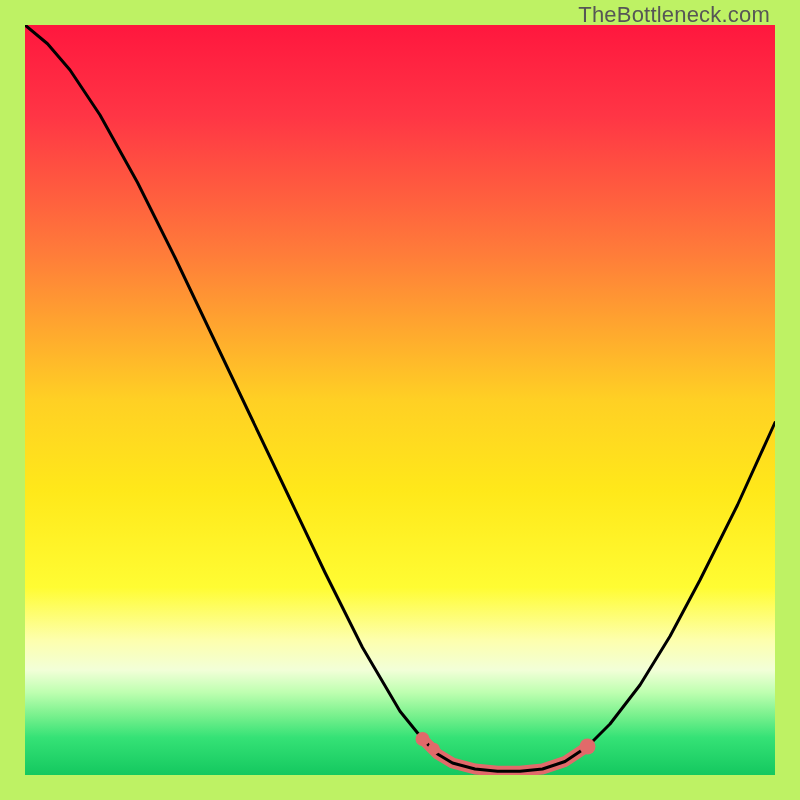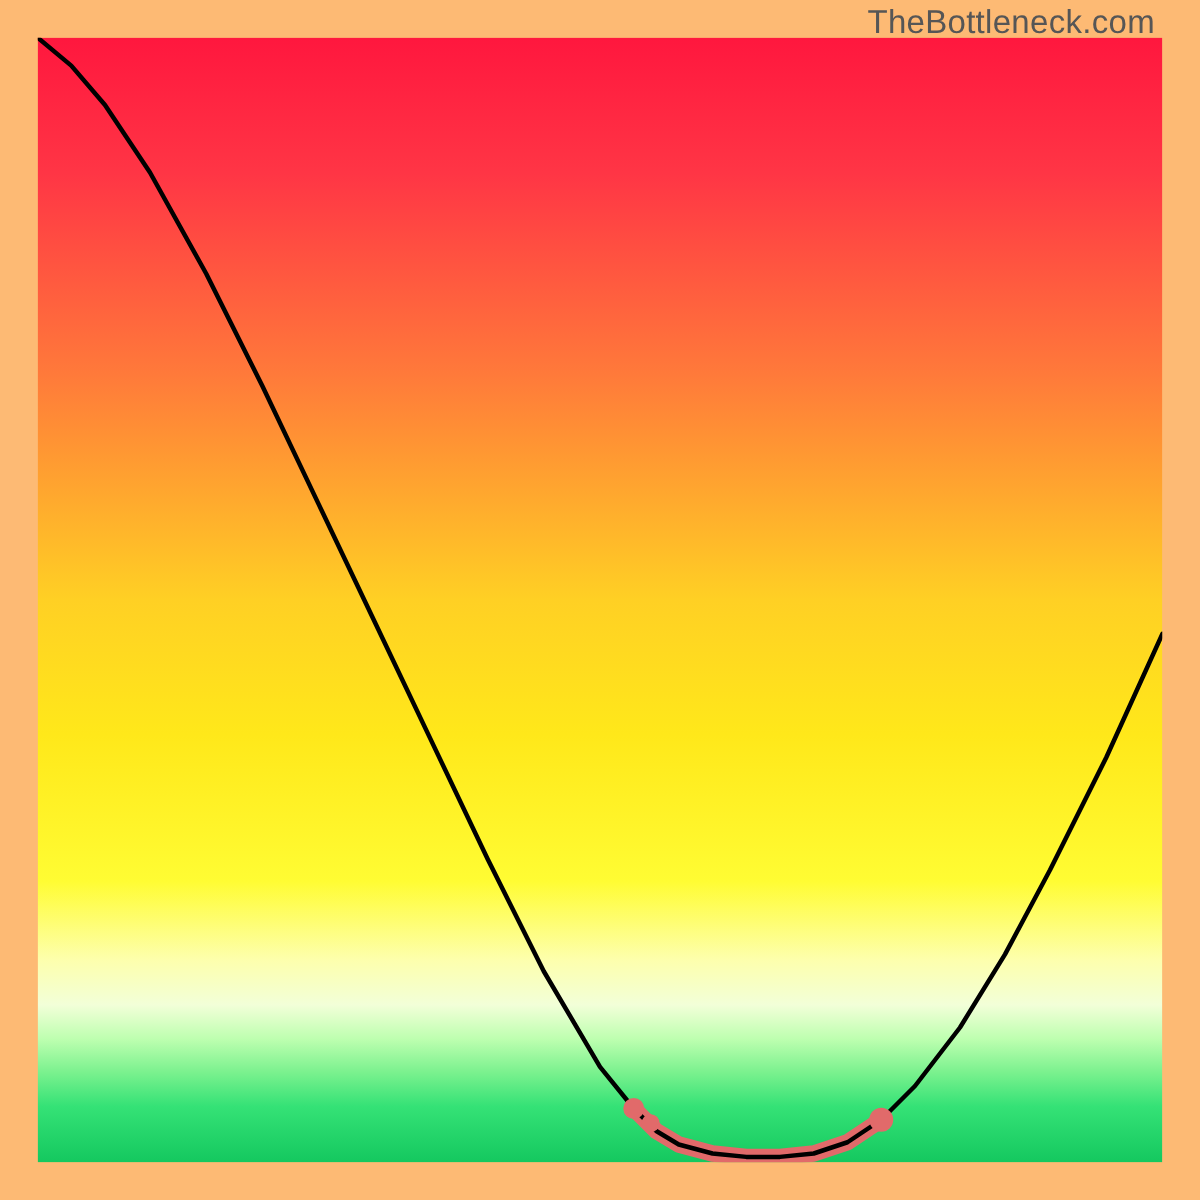--- a/index.html
+++ b/index.html
@@ -1,21 +1,21 @@
 <!DOCTYPE html>
 <html><head>
 <meta charset="utf-8">
 <style>
   * { margin: 0; padding: 0; box-sizing: border-box; }
   html, body { width: 800px; height: 800px; overflow: hidden; background: #000; }
   .frame {
     position: absolute;
     left: 0; top: 0;
     width: 800px; height: 800px;
-    background: #fdba74;
+    background: #bef264;
   }
   .plot {
     position: absolute;
     left: 25px; top: 25px;
     width: 750px; height: 750px;
     overflow: hidden;
   }
   .watermark {
     position: absolute;
     top: 2px; right: 30px;

